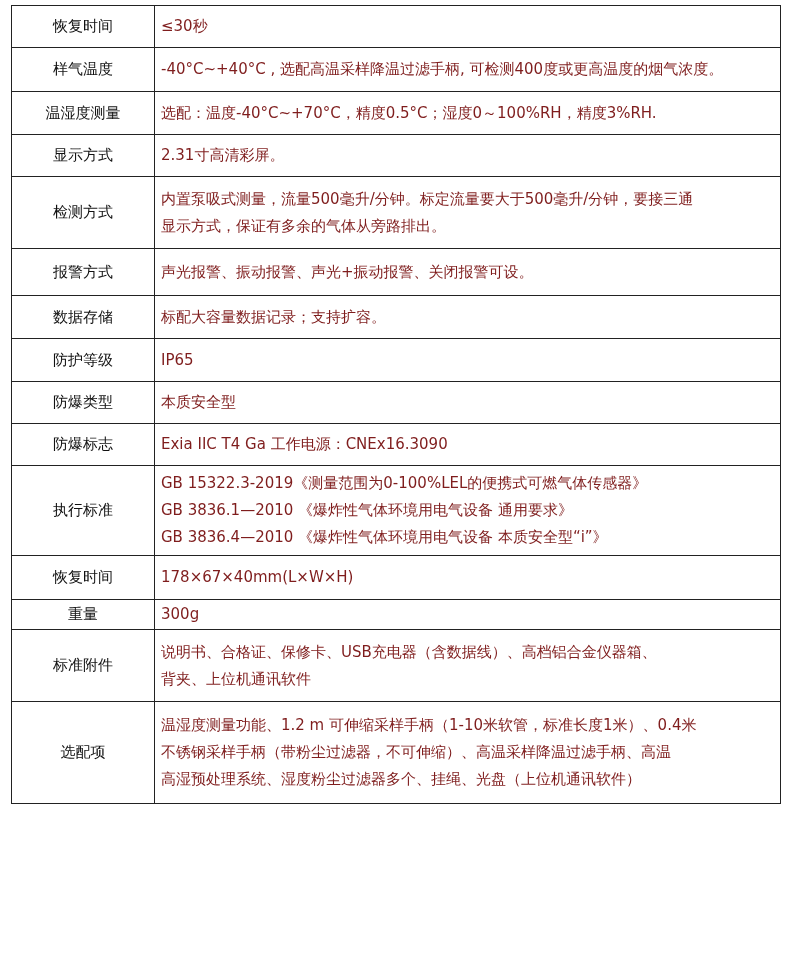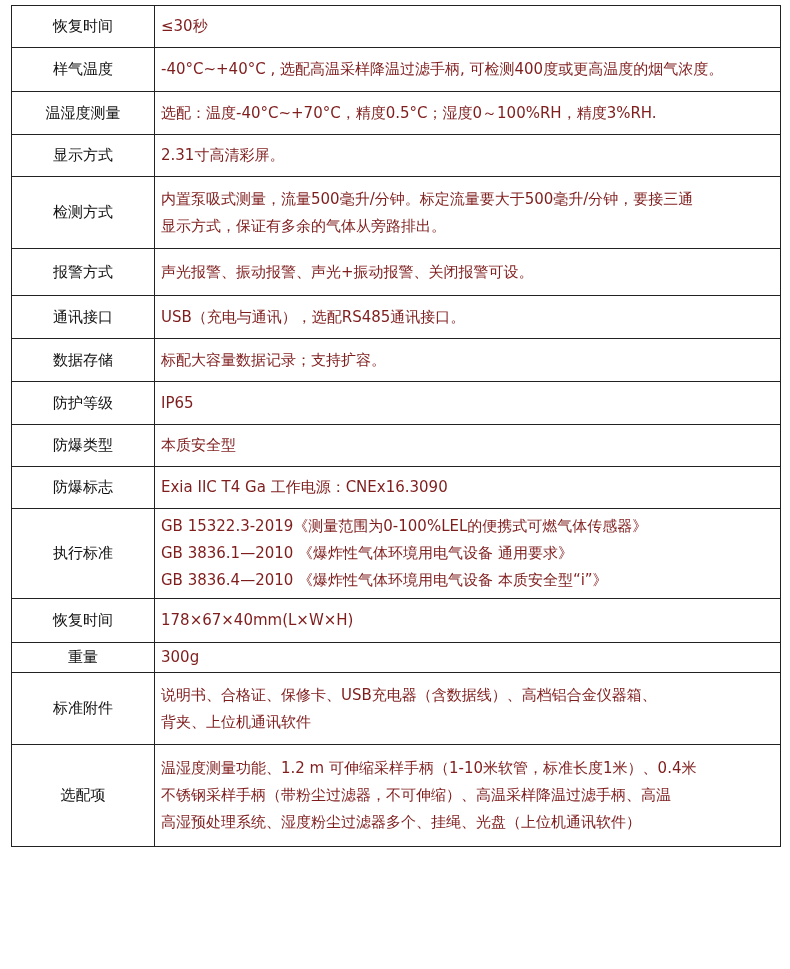--- a/index.html
+++ b/index.html
@@ -47,26 +47,20 @@
         <td class="label">检测方式</td>
         <td class="value">
           <span class="line">内置泵吸式测量，流量500毫升/分钟。标定流量要大于500毫升/分钟，要接三通</span>
           <span class="line">显示方式，保证有多余的气体从旁路排出。</span>
         </td>
       </tr>
       <tr style="height: 47px;">
         <td class="label">报警方式</td>
         <td class="value">
           <span class="line">声光报警、振动报警、声光+振动报警、关闭报警可设。</span>
-        </td>
-      </tr>
-      <tr style="height: 43px;">
-        <td class="label">通讯接口</td>
-        <td class="value">
-          <span class="line">USB（充电与通讯），选配RS485通讯接口。</span>
         </td>
       </tr>
       <tr style="height: 43px;">
         <td class="label">数据存储</td>
         <td class="value">
           <span class="line">标配大容量数据记录；支持扩容。</span>
         </td>
       </tr>
       <tr style="height: 43px;">
         <td class="label">防护等级</td>

